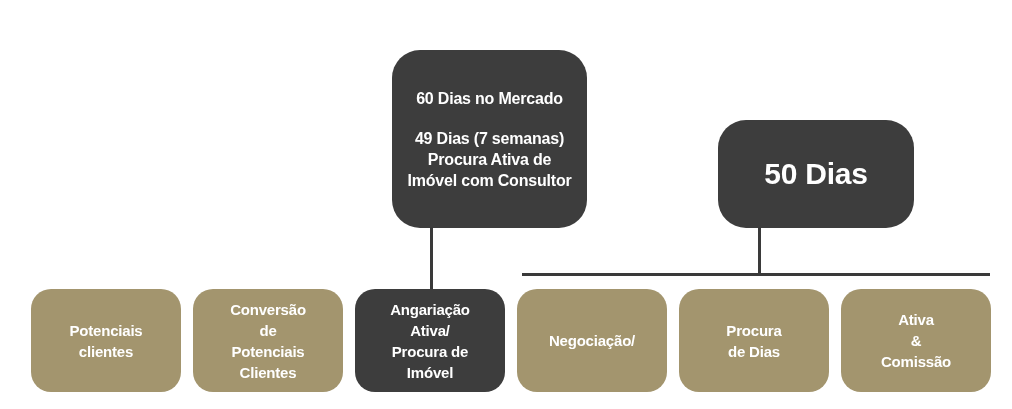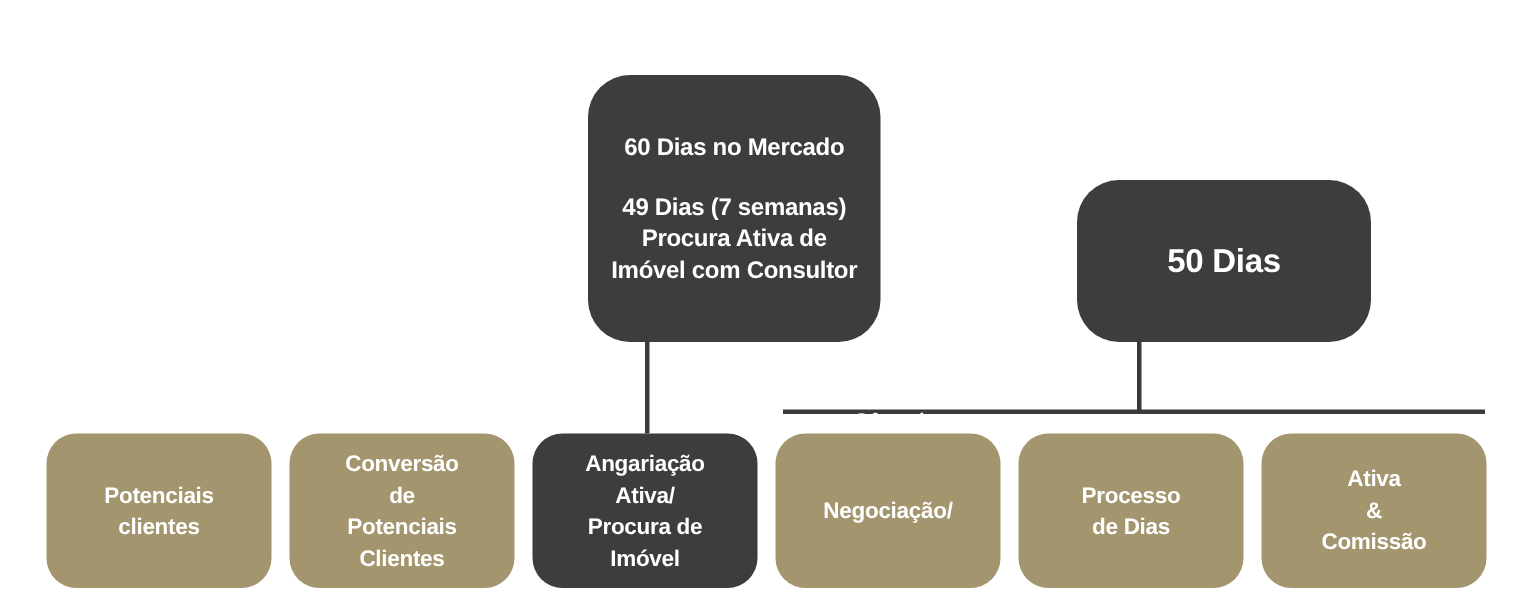--- a/index.html
+++ b/index.html
@@ -42,21 +42,21 @@
   .market-box {
     left: 392px; top: 50px;
     width: 195px; height: 178px;
     font-size: 16px;
     line-height: 21px;
   }
   .market-box .spacer { height: 19px; }
   .closing-box {
     left: 718px; top: 120px;
     width: 196px; height: 108px;
-    font-size: 22px;
+    font-size: 30px;
     line-height: 30px;
   }
 
   .step-box {
     top: 289px;
     width: 150px; height: 103px;
     border-radius: 20px;
     font-size: 15px;
     line-height: 21px;
   }
@@ -115,21 +115,21 @@
     <div>Imóvel</div>
   </div>
 
   <div class="box tan step-box step-4">
     <div>Oferta/</div>
     <div>Negociação/</div>
     <div>Inspeção</div>
   </div>
 
   <div class="box tan step-box step-5">
-    <div>Processo</div>
+    <div>Procura</div>
     <div>de Dias</div>
   </div>
 
   <div class="box tan step-box step-6">
     <div>Ativa</div>
     <div>&amp;</div>
     <div>Comissão</div>
   </div>
 
 </div>

